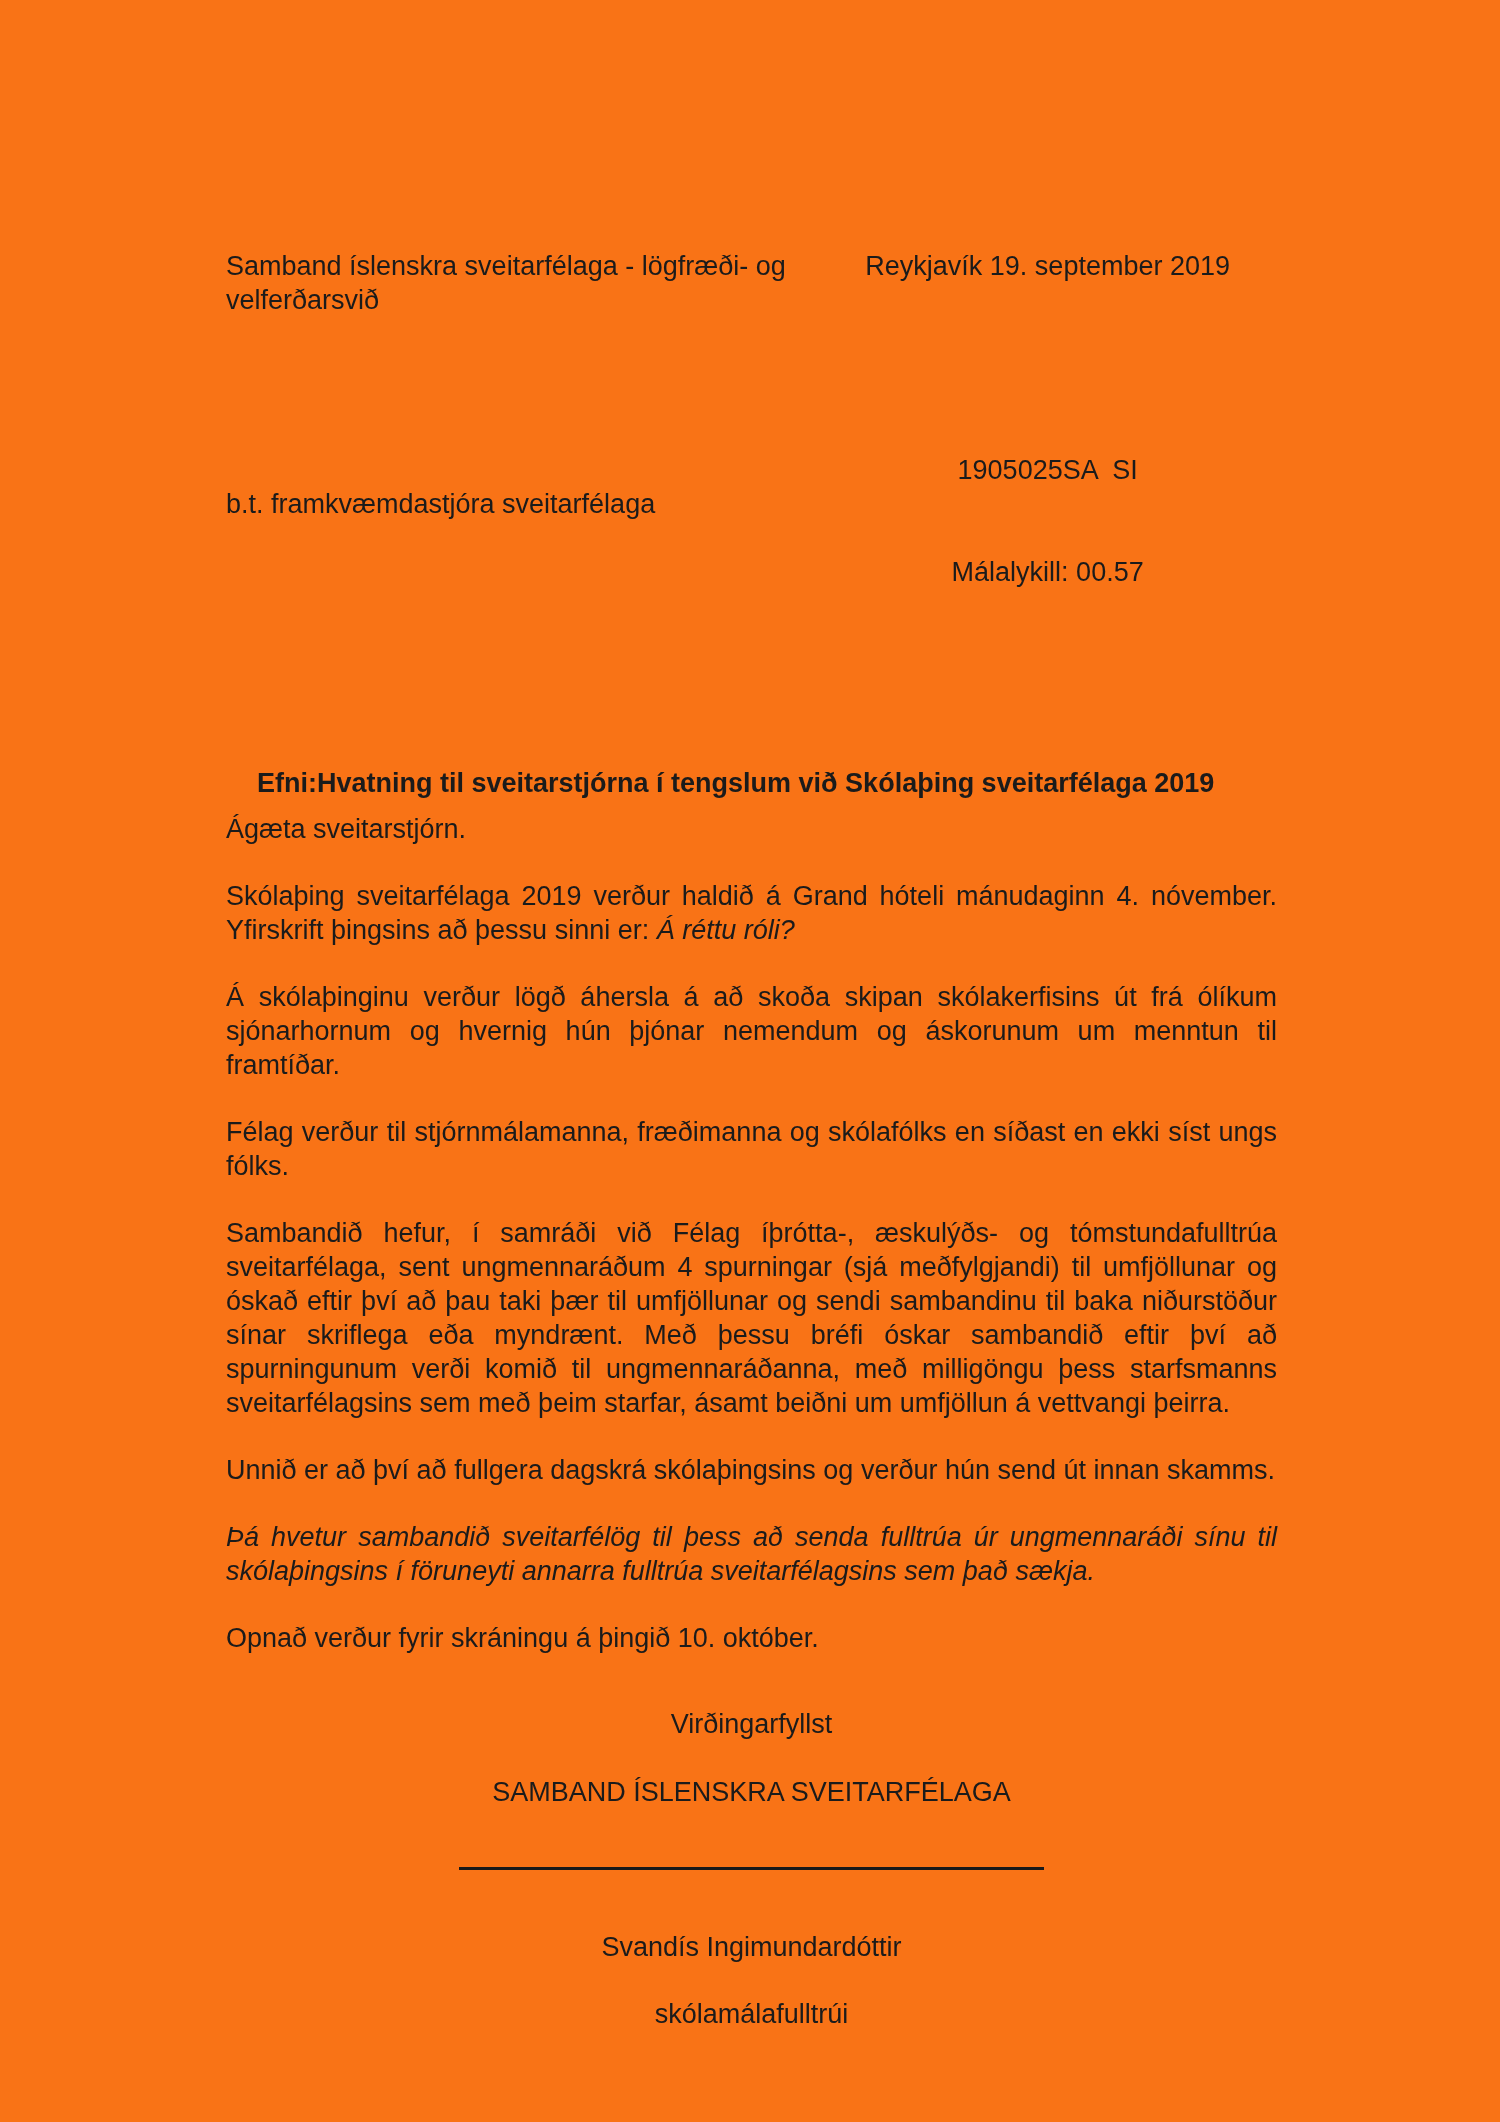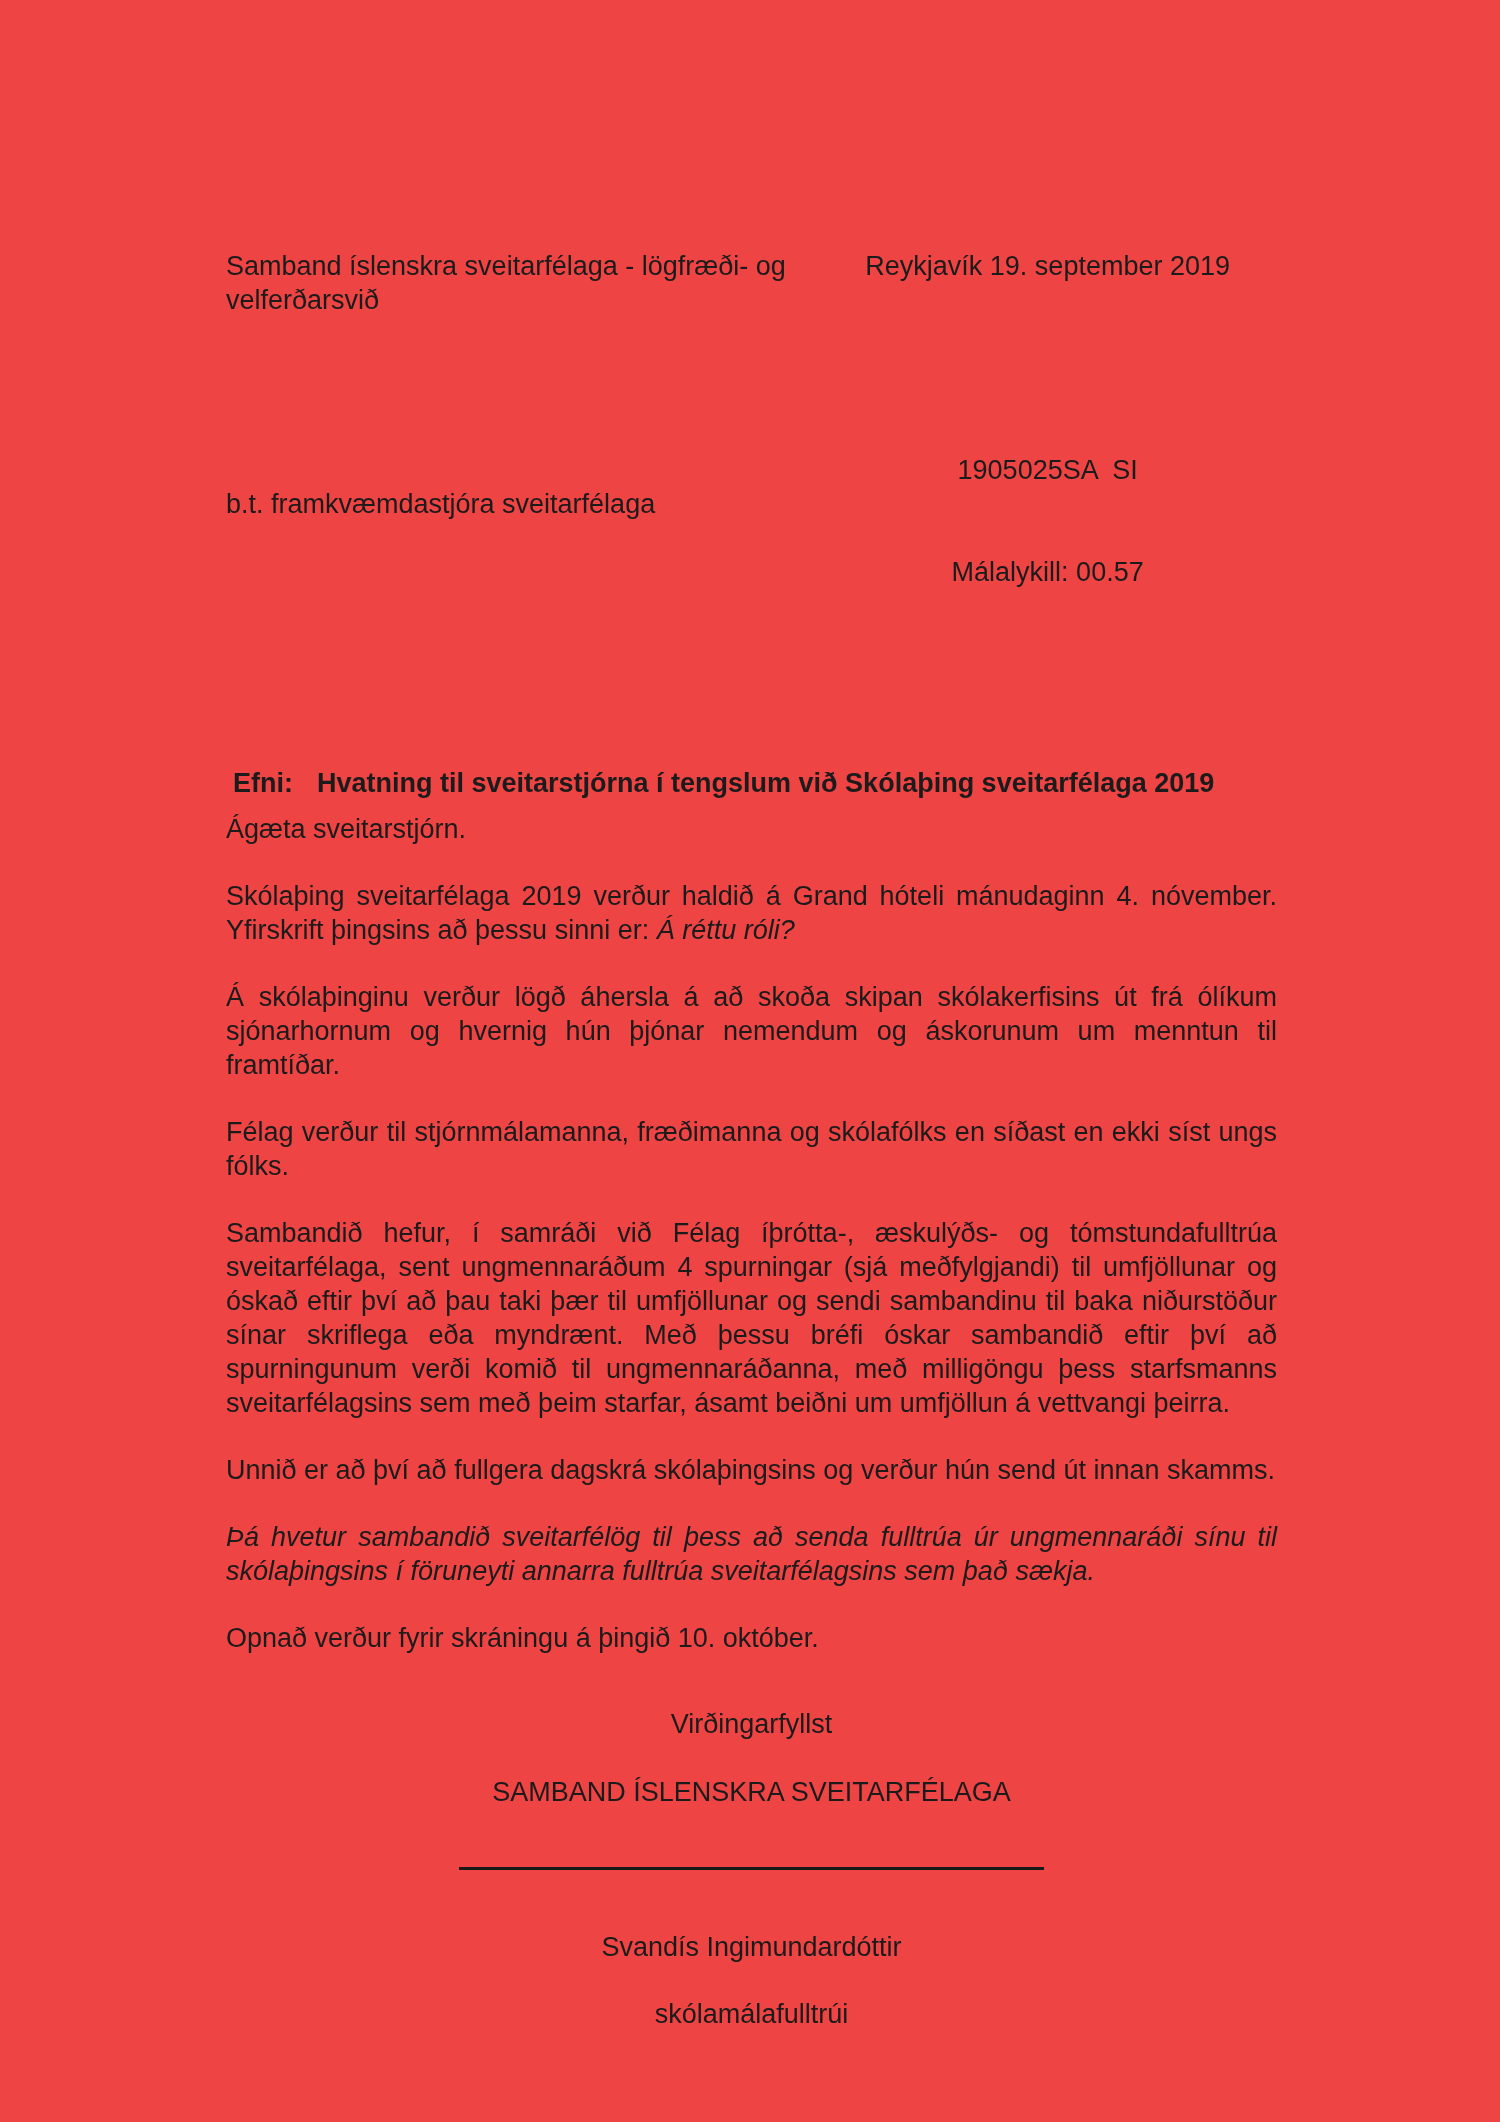--- a/index.html
+++ b/index.html
@@ -4,21 +4,21 @@
 <style>
   html, body {
     margin: 0;
     padding: 0;
     background: #ffffff;
   }
   .page {
     position: relative;
     width: 1500px;
     height: 2122px;
-    background: #ef4444;
+    background: #f97316;
     overflow: hidden;
     font-family: "Liberation Sans", sans-serif;
     font-size: 27px;
     line-height: 34px;
     color: #1b1b1b;
   }
   .content {
     position: absolute;
     left: 226px;
     top: 0;
@@ -41,20 +41,21 @@
   }
   .spacer-line { height: 34px; }
   .subject {
     margin-top: 109px;
     font-weight: bold;
     padding-left: 7px;
   }
   .subject-label {
     display: inline-block;
     min-width: 84px;
+    text-align: right;
   }
   p.body-par {
     margin: 33px 0 0 0;
     text-align: justify;
   }
   p.salutation { text-align: left; margin-top: 12px; }
   .italic { font-style: italic; }
   .closing { text-align: center; }
   .valediction { margin-top: 52px; }
   .org-caps { margin-top: 34px; }

